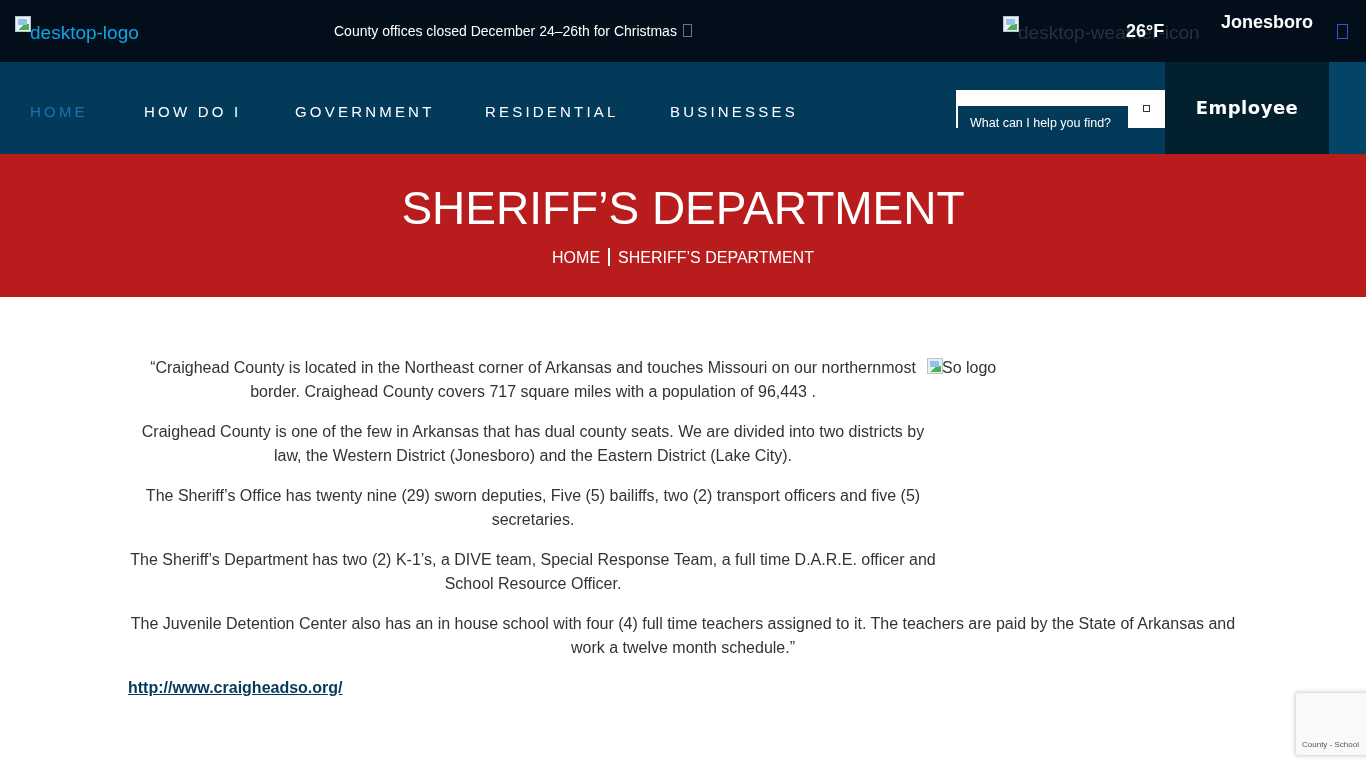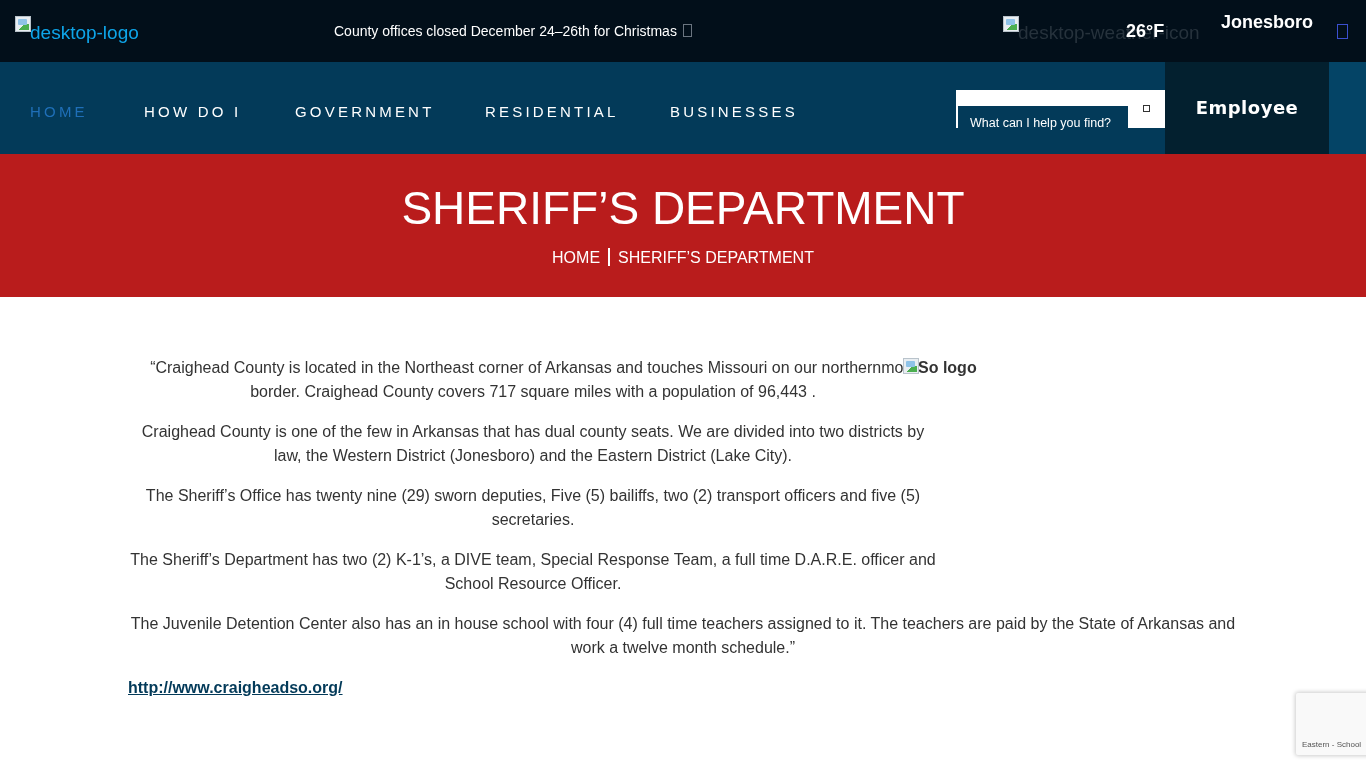--- a/index.html
+++ b/index.html
@@ -38,21 +38,21 @@
     .page-title { position: absolute; left: 0; top: 27px; width: 1366px; text-align: center; color: #ffffff; font-size: 46px; line-height: 54px; font-weight: normal; }
     .breadcrumb { position: absolute; left: 0; top: 94px; width: 1366px; text-align: center; color: #ffffff; font-size: 16px; line-height: 20px; }
     .breadcrumb a { color: #ffffff; text-decoration: none; }
     .crumb-sep { display: inline-block; width: 2px; height: 18px; background: #ffffff; vertical-align: -3px; margin: 0 8px; }
 
     
     .content { position: absolute; left: 128px; top: 356px; width: 1110px; }
     .para { font-size: 16px; line-height: 24px; color: #333333; margin-bottom: 16px; text-align: center; }
     .para.narrow { width: 810px; }
     .site-link { font-size: 16px; line-height: 24px; font-weight: bold; color: #033a59; text-decoration: underline; }
-    .so-logo { position: absolute; left: 903px; top: 358px; display: flex; align-items: flex-start; font-weight: bold; }
+    .so-logo { position: absolute; left: 927px; top: 358px; display: flex; align-items: flex-start; }
     .so-logo-alt { font-size: 16px; color: #333; line-height: 20px; margin-left: -2px; }
 
     
     .recaptcha { position: absolute; left: 1296px; top: 693px; width: 80px; height: 62px; background: #f9f9f9; box-shadow: 0 0 4px 1px rgba(0,0,0,0.2); border-radius: 2px; }
     .recaptcha-links { position: absolute; left: 6px; bottom: 6px; font-size: 8px; color: #555555; white-space: nowrap; }
     .recaptcha-links a { color: #555555; text-decoration: none; }
   </style>
 </head>
 <body>
 
@@ -107,15 +107,15 @@
   <a class="site-link">http://www.craigheadso.org/</a>
 </div>
 
 <div class="so-logo">
   <span class="broken-img"></span>
   <span class="so-logo-alt">So logo</span>
 </div>
 
 <div class="recaptcha">
   <div class="recaptcha-links">
-    <a>Eastern</a><span> - </span><a>School</a>
+    <a>County</a><span> - </span><a>School</a>
   </div>
 </div>
 
 </body></html>

